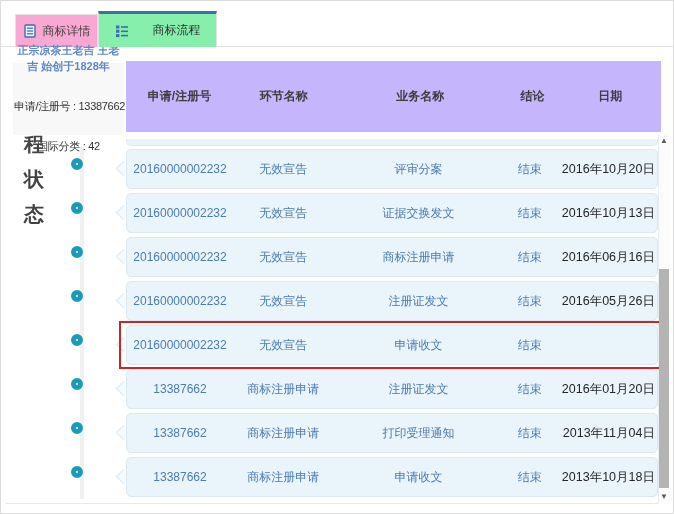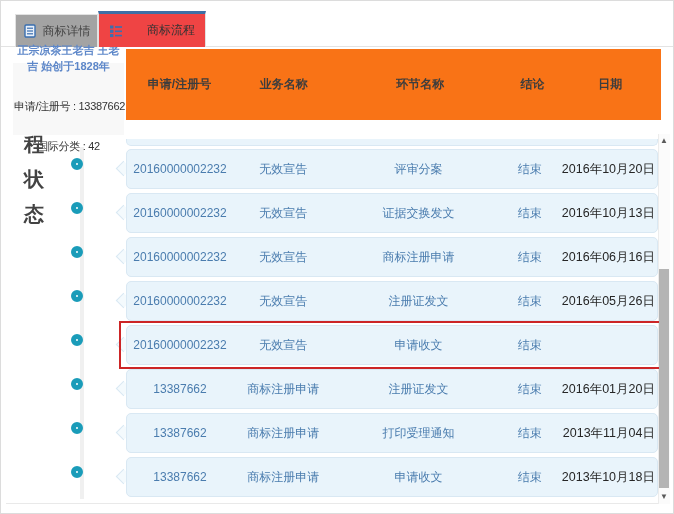--- a/index.html
+++ b/index.html
@@ -6,45 +6,45 @@
   * { box-sizing:border-box; font-family:"Liberation Sans","DejaVu Sans",sans-serif; }
   .page {
     position:relative; width:674px; height:514px; background:#ffffff;
     border:1px solid #dcdcdc; overflow:hidden;
   }
   
   .tabbar-line { position:absolute; left:0; top:45px; width:674px; height:1px; background:#e3e3e3; z-index:1; }
   .tab { display:flex; align-items:center; justify-content:center; gap:6px; font-size:12px; color:#444; cursor:default; }
   .tab-inactive {
     position:absolute; left:14px; top:13px; width:83px; height:33px;
-    background:#a3a3a3; border:1px solid #e2e2e2; border-bottom:none; z-index:2;
+    background:#f9a8d4; border:1px solid #e2e2e2; border-bottom:none; z-index:2;
   }
   .tab-active {
-    position:absolute; left:97px; top:10px; width:108px; height:36px;
-    background:#ef4444; border-top:3px solid #3f6fa5;
+    position:absolute; left:97px; top:10px; width:119px; height:36px;
+    background:#86efac; border-top:3px solid #3f6fa5;
     border-left:1px solid #e2e2e2; border-right:1px solid #e2e2e2; z-index:3;
     color:#333;
     gap:24px;
   }
   .tab svg { display:block; }
   
   .info-box {
     position:absolute; left:12px; top:62px; width:111px; height:72px;
     background:#f8f8f8; display:flex; flex-direction:column; justify-content:center;
     text-align:center; font-size:11px; line-height:1.45; padding:2px 1px; z-index:2;
   }
   .info-title { color:#5d87c9;font-weight:bold; }
   .info-line { color:#333; white-space:nowrap; letter-spacing:-0.3px;margin-top:24px; }
   
   .vertical-label { position:absolute; left:21px; top:130px; width:24px; z-index:2; }
   .vertical-label span { display:block; font-size:20px; font-weight:700; color:#434343; height:22px; margin-bottom:13px; text-align:center; }
   
   .table-header {
-    position:absolute; left:125px; top:48px; width:535px; height:71px;
-    background:#f97316; display:grid; grid-template-columns:20% 19% 32% 10% 19%;
+    position:absolute; left:125px; top:60px; width:535px; height:71px;
+    background:#c4b5fd; display:grid; grid-template-columns:20% 19% 32% 10% 19%;
     align-items:center; z-index:2;
   }
   .table-header .hcell { text-align:center; font-size:12px; font-weight:700; color:#3d3d3d; }
   
   .timeline-line { position:absolute; left:79px; top:146px; width:4px; height:352px; background:#f0f0f0; z-index:1; }
   
   .partial-row {
     position:absolute; left:125px; top:138px; width:532px; height:7px;
     background:#e9f4fb; border:1px solid #d9e8f3; border-top:none; border-radius:0 0 5px 5px; z-index:2;
   }
@@ -120,22 +120,22 @@
   </div>
 
   <div class="vertical-label">
       <span>程</span>
       <span>状</span>
       <span>态</span>
     </div>
 
   <div class="table-header">
       <div class="hcell">申请/注册号</div>
+      <div class="hcell">环节名称</div>
       <div class="hcell">业务名称</div>
-      <div class="hcell">环节名称</div>
       <div class="hcell">结论</div>
       <div class="hcell">日期</div>
     </div>
 
   <div class="timeline-line"></div>
   <div class="partial-row"></div>
 
   <div id="rows-container">
       <div class="row-slot" style="top: 146px;">
     <div class="row-circle"></div>

